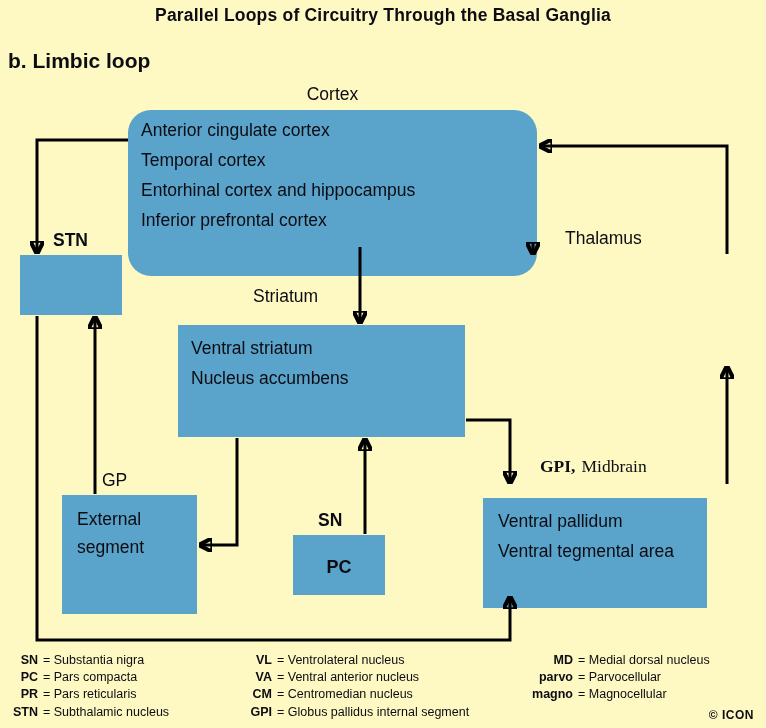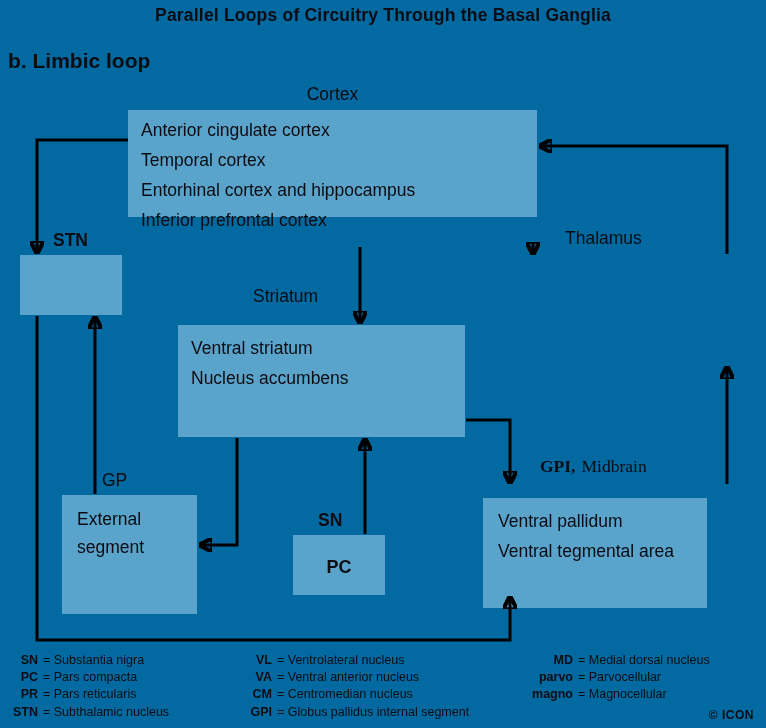--- a/index.html
+++ b/index.html
@@ -1,30 +1,30 @@
 <!DOCTYPE html>
 <html><head>
 <meta charset="utf-8">
 <style>
   * { margin:0; padding:0; box-sizing:border-box; }
   html,body { background:#ffffff; }
   body { font-family:"Liberation Sans", sans-serif; color:#0c0c12; }
-  .canvas { position:relative; width:766px; height:728px; background:#0369a1; overflow:hidden; }
+  .canvas { position:relative; width:766px; height:728px; background:#fef9c3; overflow:hidden; }
 
   .title { position:absolute; top:5px; left:0; width:100%; text-align:center;
            font-size:17.5px; font-weight:bold; letter-spacing:0.2px; }
   .subtitle { position:absolute; top:49px; left:8px; font-size:21px; font-weight:bold; }
 
   .box { position:absolute; background:#5aa3ca; }
   .bline { font-size:17.5px; line-height:30px; white-space:nowrap; }
 
   .lbl { position:absolute; font-size:17.5px; white-space:nowrap; }
   .bold { font-weight:bold; }
 
-  .cortex-box   { left:128px; top:110px; width:409px; height:107px; padding:5px 0 0 13px; }
+  .cortex-box   { left:128px; top:110px; width:409px; height:166px; padding:5px 0 0 13px;border-radius:23px; }
   .thalamus-box { left:523px; top:255px; width:232px; height:110px; padding:24px 0 0 18px; }
   .stn-box      { left:20px;  top:255px; width:102px; height:60px; }
   .striatum-box { left:178px; top:325px; width:287px; height:112px; padding:8px 0 0 13px; }
   .gp-box       { left:62px;  top:495px; width:135px; height:119px; padding:10px 0 0 15px; }
   .pc-box       { left:293px; top:535px; width:92px;  height:60px; text-align:center; padding-top:17px; }
   .gpi-box      { left:483px; top:498px; width:224px; height:110px; padding:8px 0 8px 15px; }
 
   .thalamus-box .bline, .pc-box .bline { font-weight:bold; font-size:18px; }
   .gp-box .bline { line-height:28px; }
 

